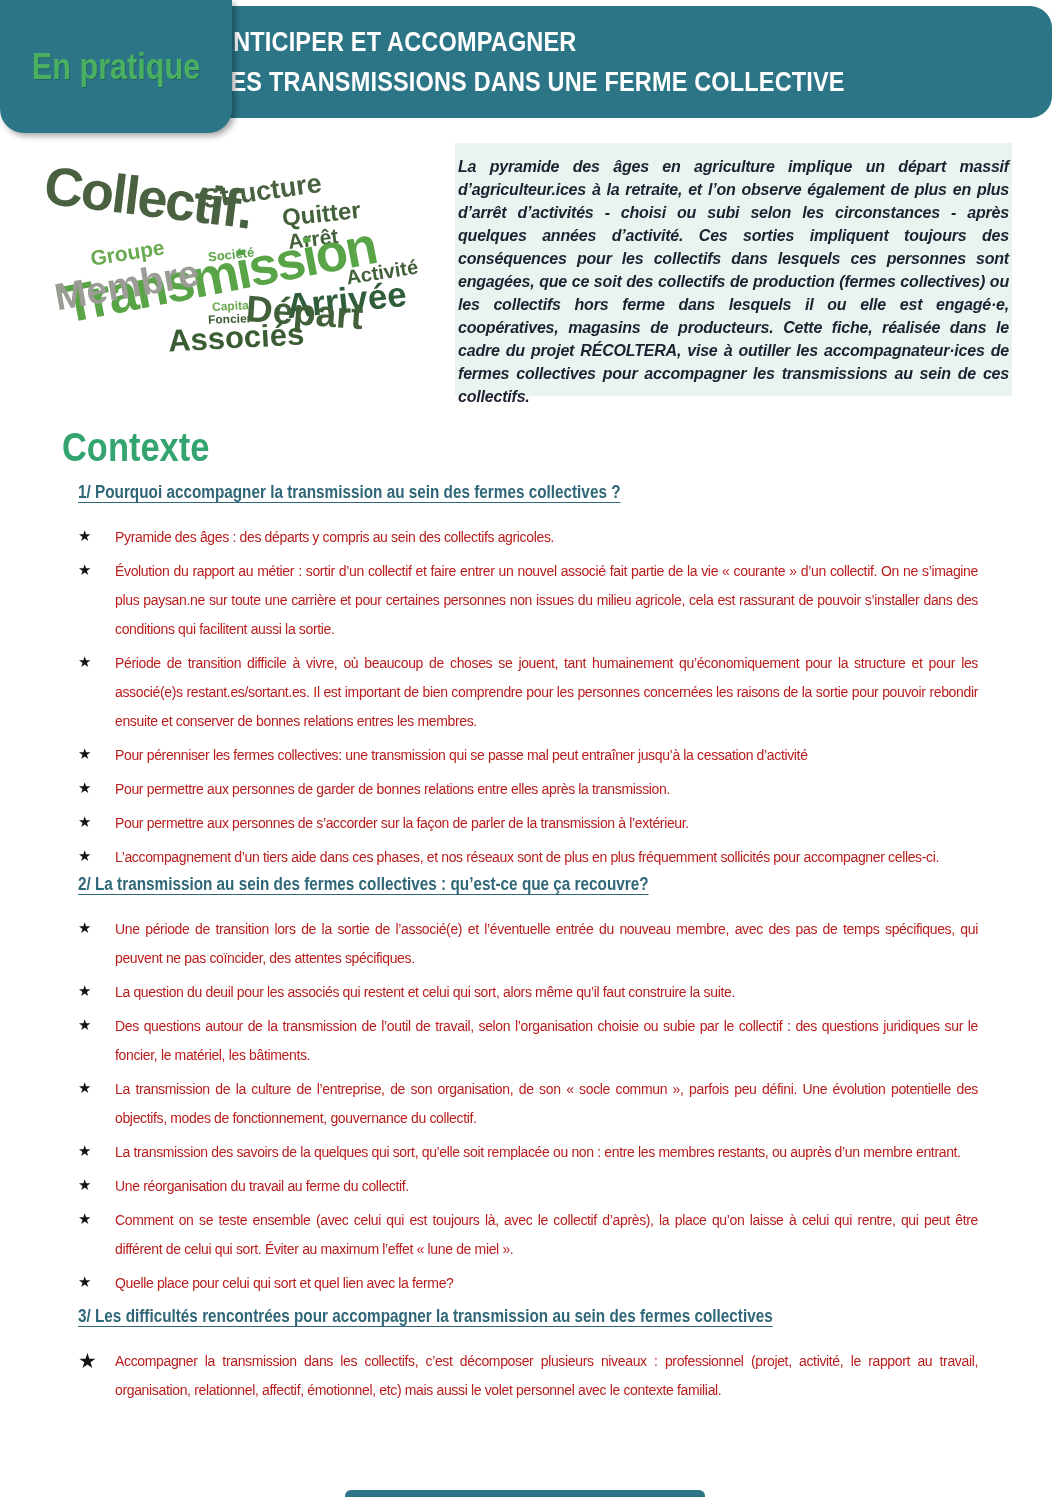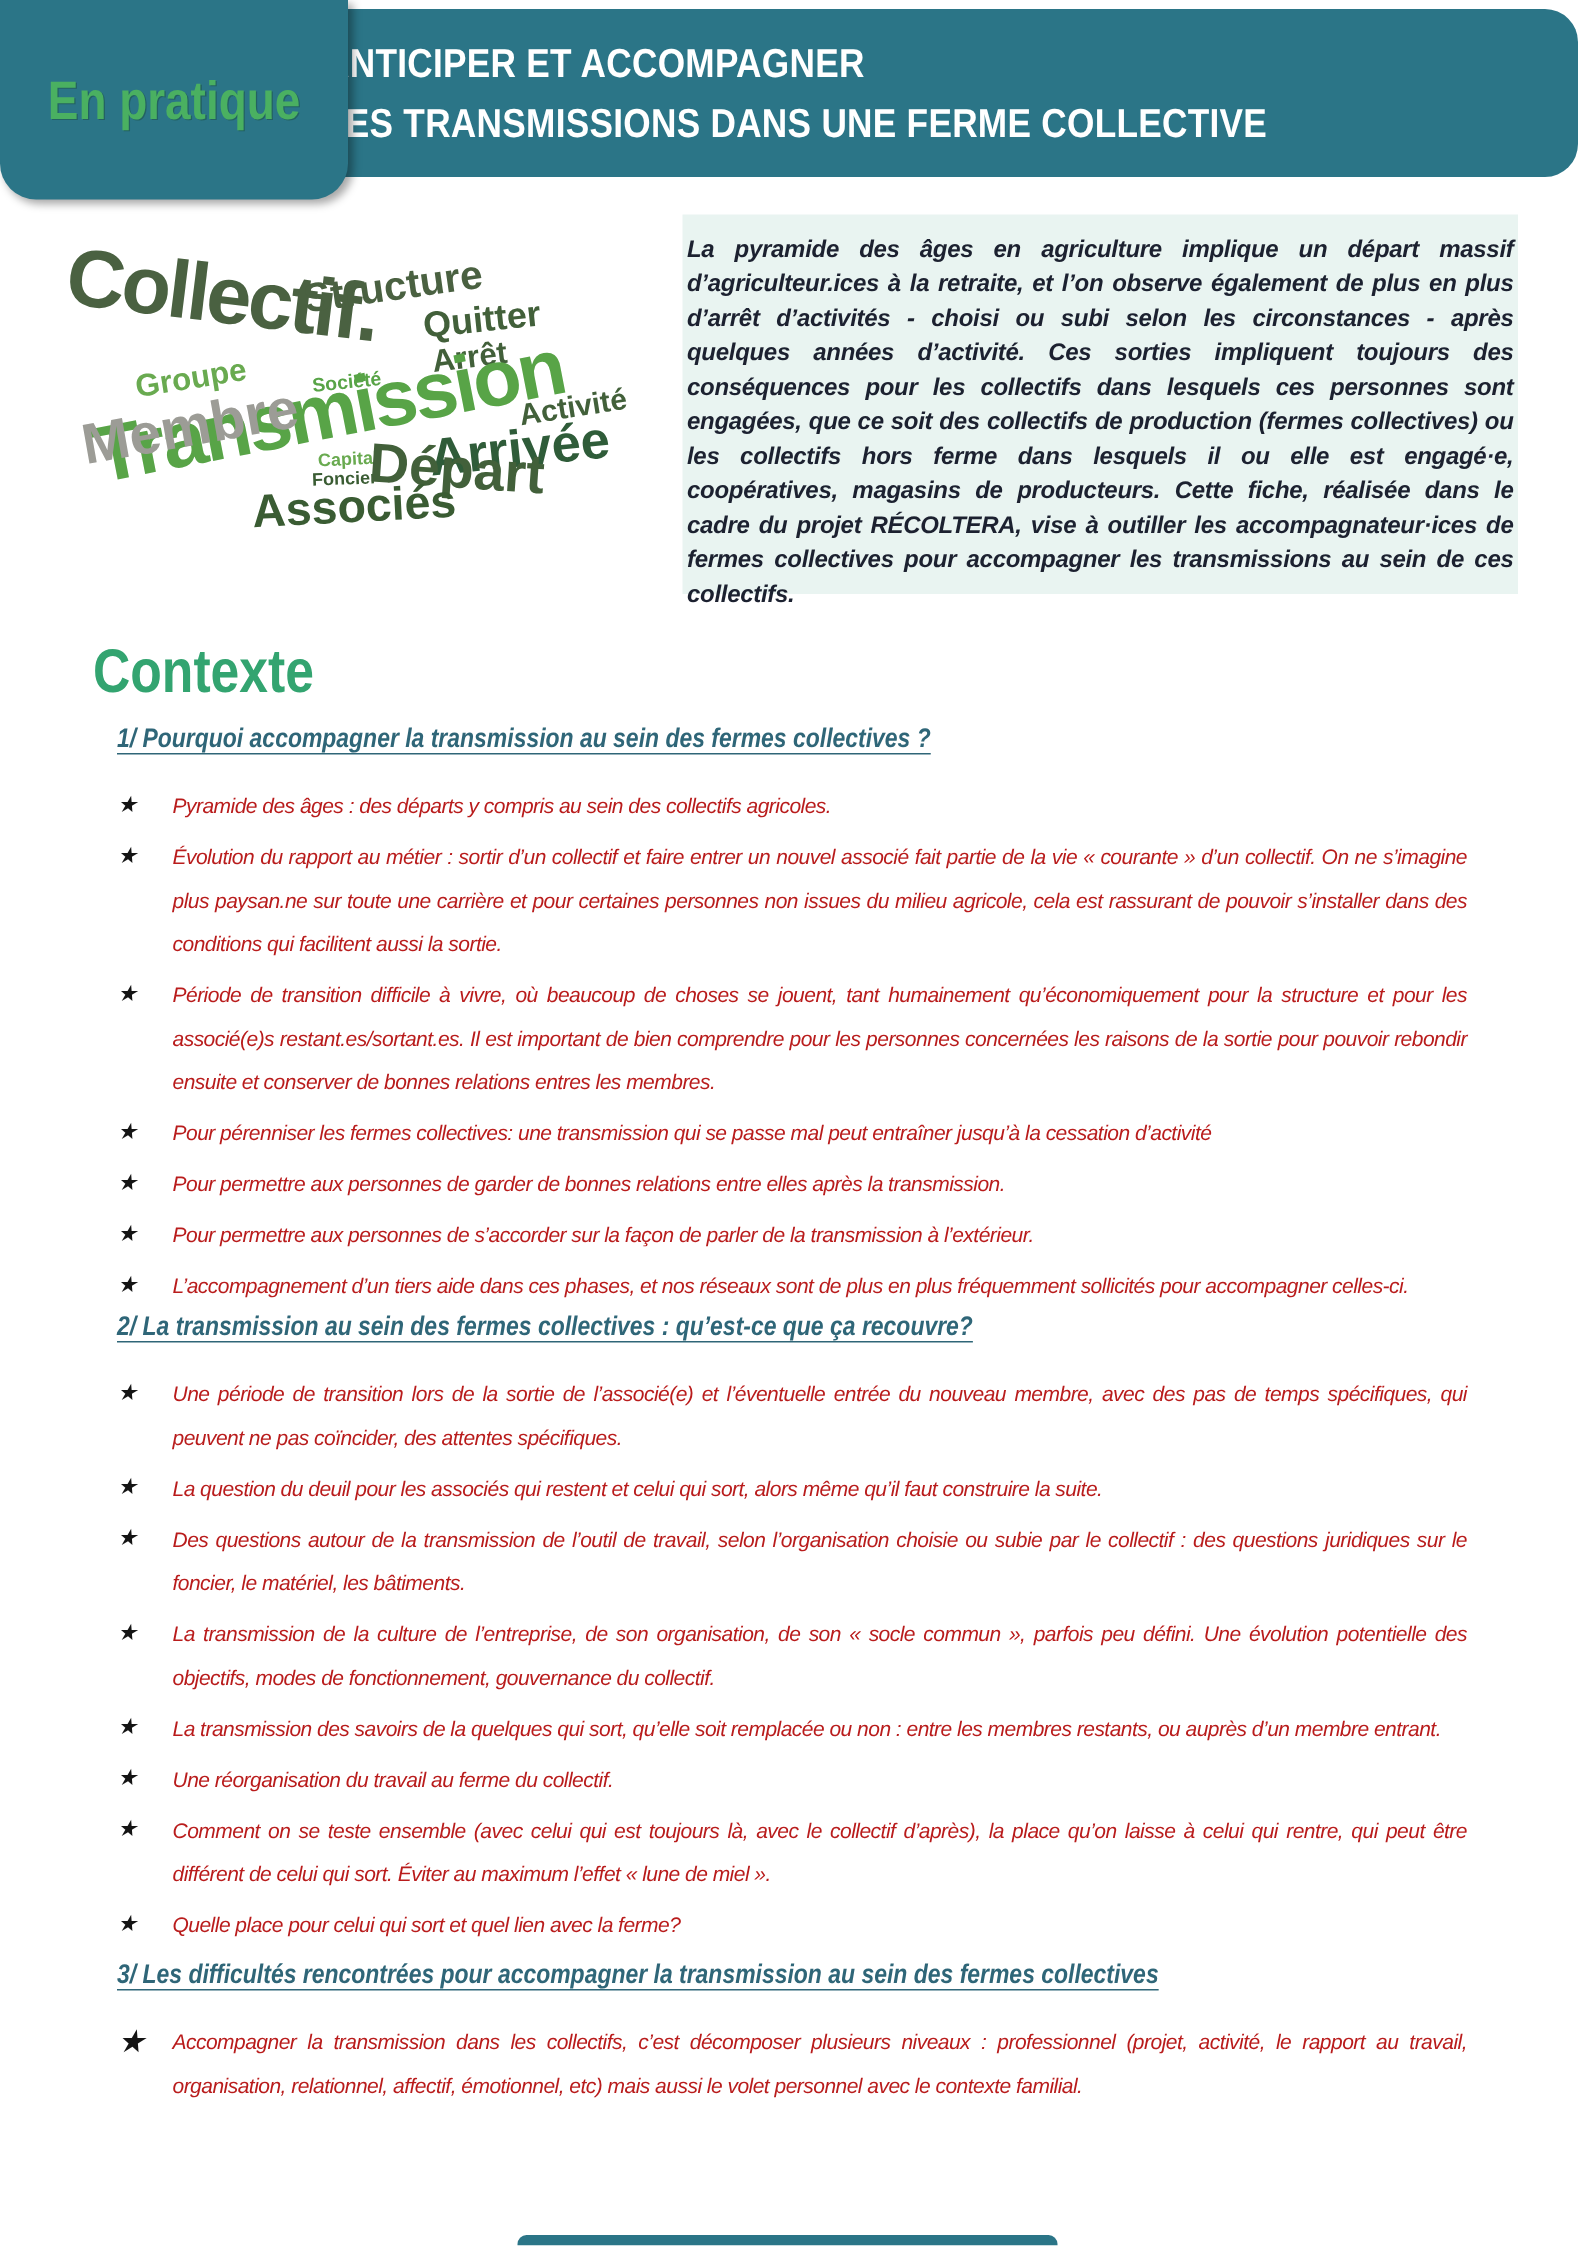--- a/index.html
+++ b/index.html
@@ -57,21 +57,21 @@
     color:#1c2130; text-align:justify; letter-spacing:-0.2px;
   }
 
   
   .contexte-title {
     position:absolute; left:62px; top:424px;
     display:inline-block; transform:scaleX(0.84); transform-origin:left center;
     color:#33a470; font-weight:bold; font-size:41px; white-space:nowrap;
   }
 
-  .section { position:absolute; left:78px; width:900px;font-style:italic; }
+  .section { position:absolute; left:78px; width:900px; }
   .sec-1 { top:482px; }
   .sec-2 { top:874px; }
   .sec-3 { top:1306px; }
   .section-heading {
     display:inline-block; transform:scaleX(0.85); transform-origin:left center;
     color:#2f6678; font-weight:bold; font-size:18px;
     text-decoration:underline; text-underline-offset:4px; white-space:nowrap;
   }
   .bullets { list-style:none; margin-top:20px; }
   .bullets li { display:flex; margin-bottom:5px; }

